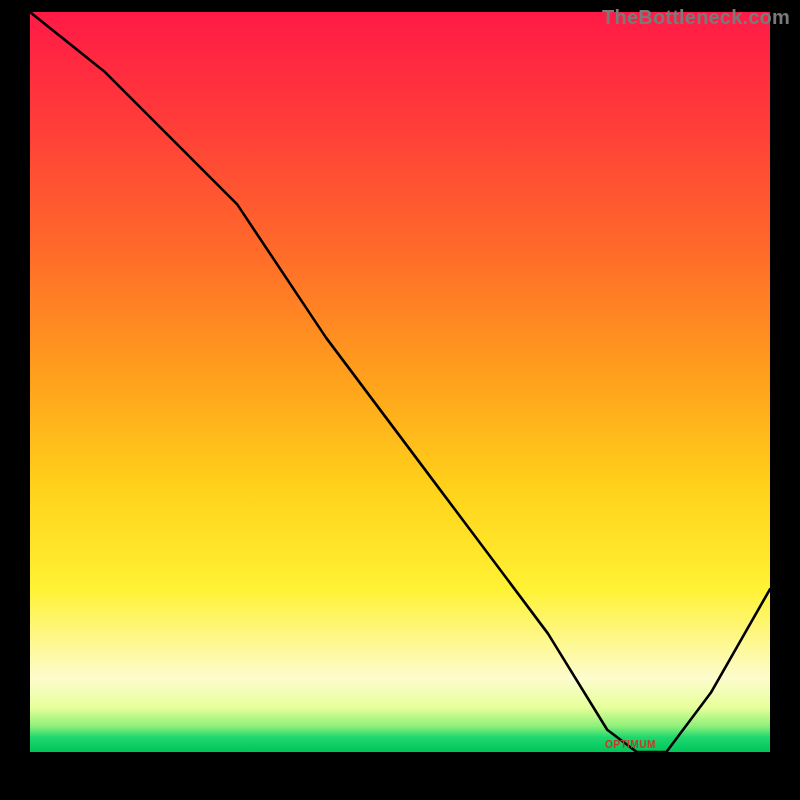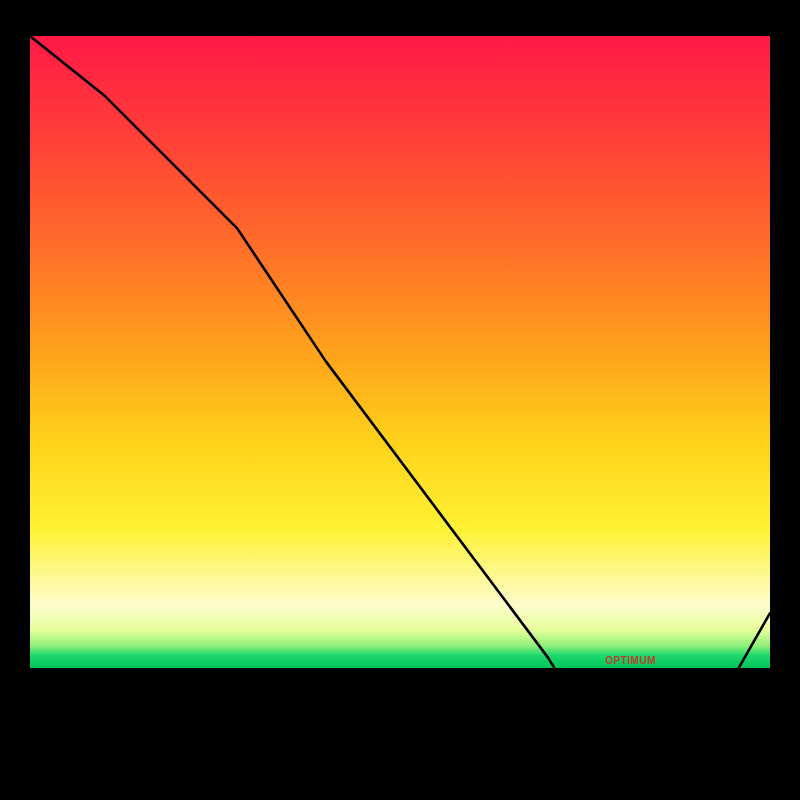--- a/index.html
+++ b/index.html
@@ -13,23 +13,23 @@
   }
   .frame {
     position: relative;
     width: 800px;
     height: 800px;
     background: #000;
   }
   .plot-area {
     position: absolute;
     left: 30px;
-    top: 36px;
+    top: 12px;
     width: 740px;
-    height: 632px;
+    height: 740px;
     
     background: linear-gradient(
       to bottom,
       #ff1a46 0%,
       #ff3a3a 14%,
       #ff6a2a 32%,
       #ffa21c 50%,
       #ffd11a 64%,
       #fff234 78%,
       #fdfccd 90%,
@@ -75,14 +75,15 @@
   <div class="plot-area">
 
     <svg class="curve" viewBox="0 0 740 740" preserveAspectRatio="none">
 
       <polyline id="curve-poly" fill="none" stroke="#000000" stroke-width="2.6" stroke-linejoin="round" stroke-linecap="round" points="0.0,0.0 74.0,59.2 148.0,133.2 207.2,192.4 296.0,325.6 407.0,473.6 518.0,621.6 577.2,717.8 606.8,740.0 636.4,740.0 680.8,680.8 740.0,577.2"></polyline>
     </svg>
 
     <span class="bottom-label" style="left:575px; bottom:2px;">OPTIMUM</span>
   </div>
 
+  <span class="watermark">TheBottleneck.com</span>
 
 </div>
 
 </body></html>

